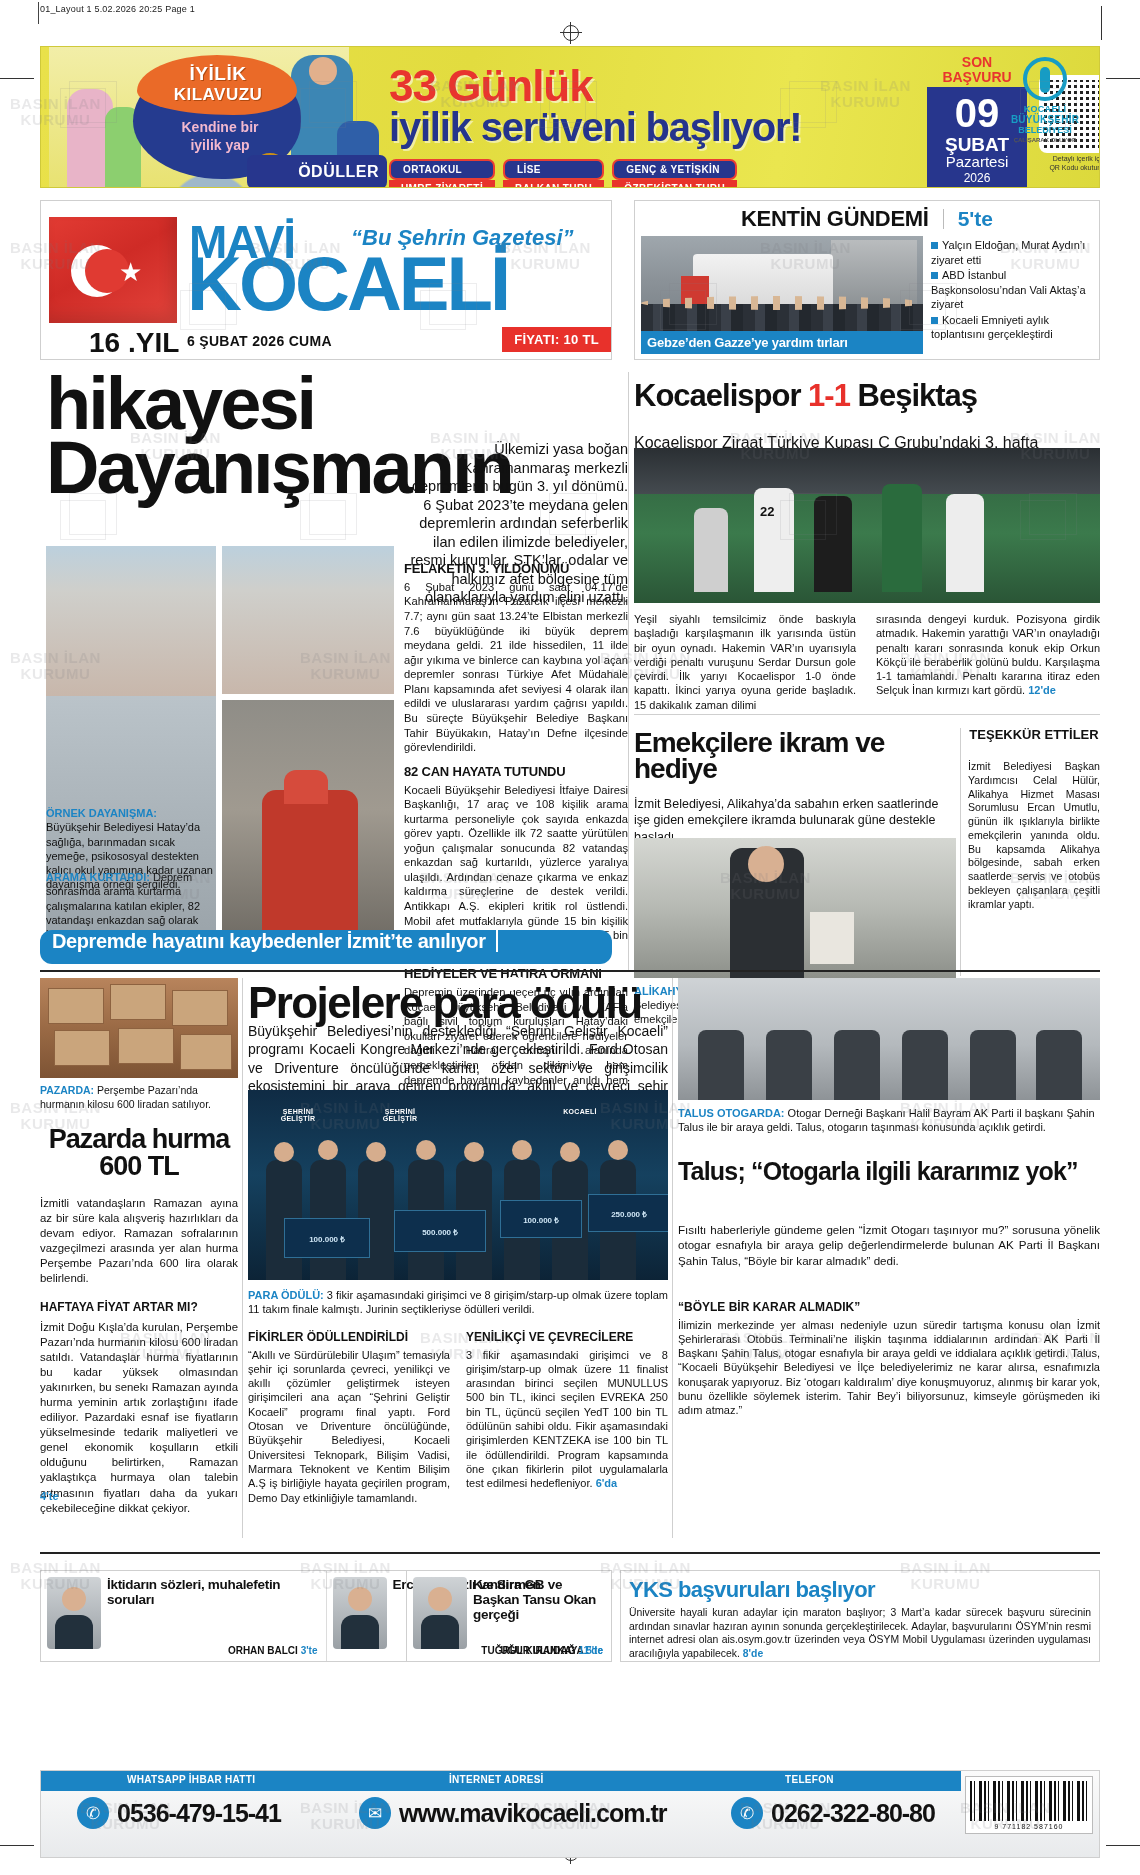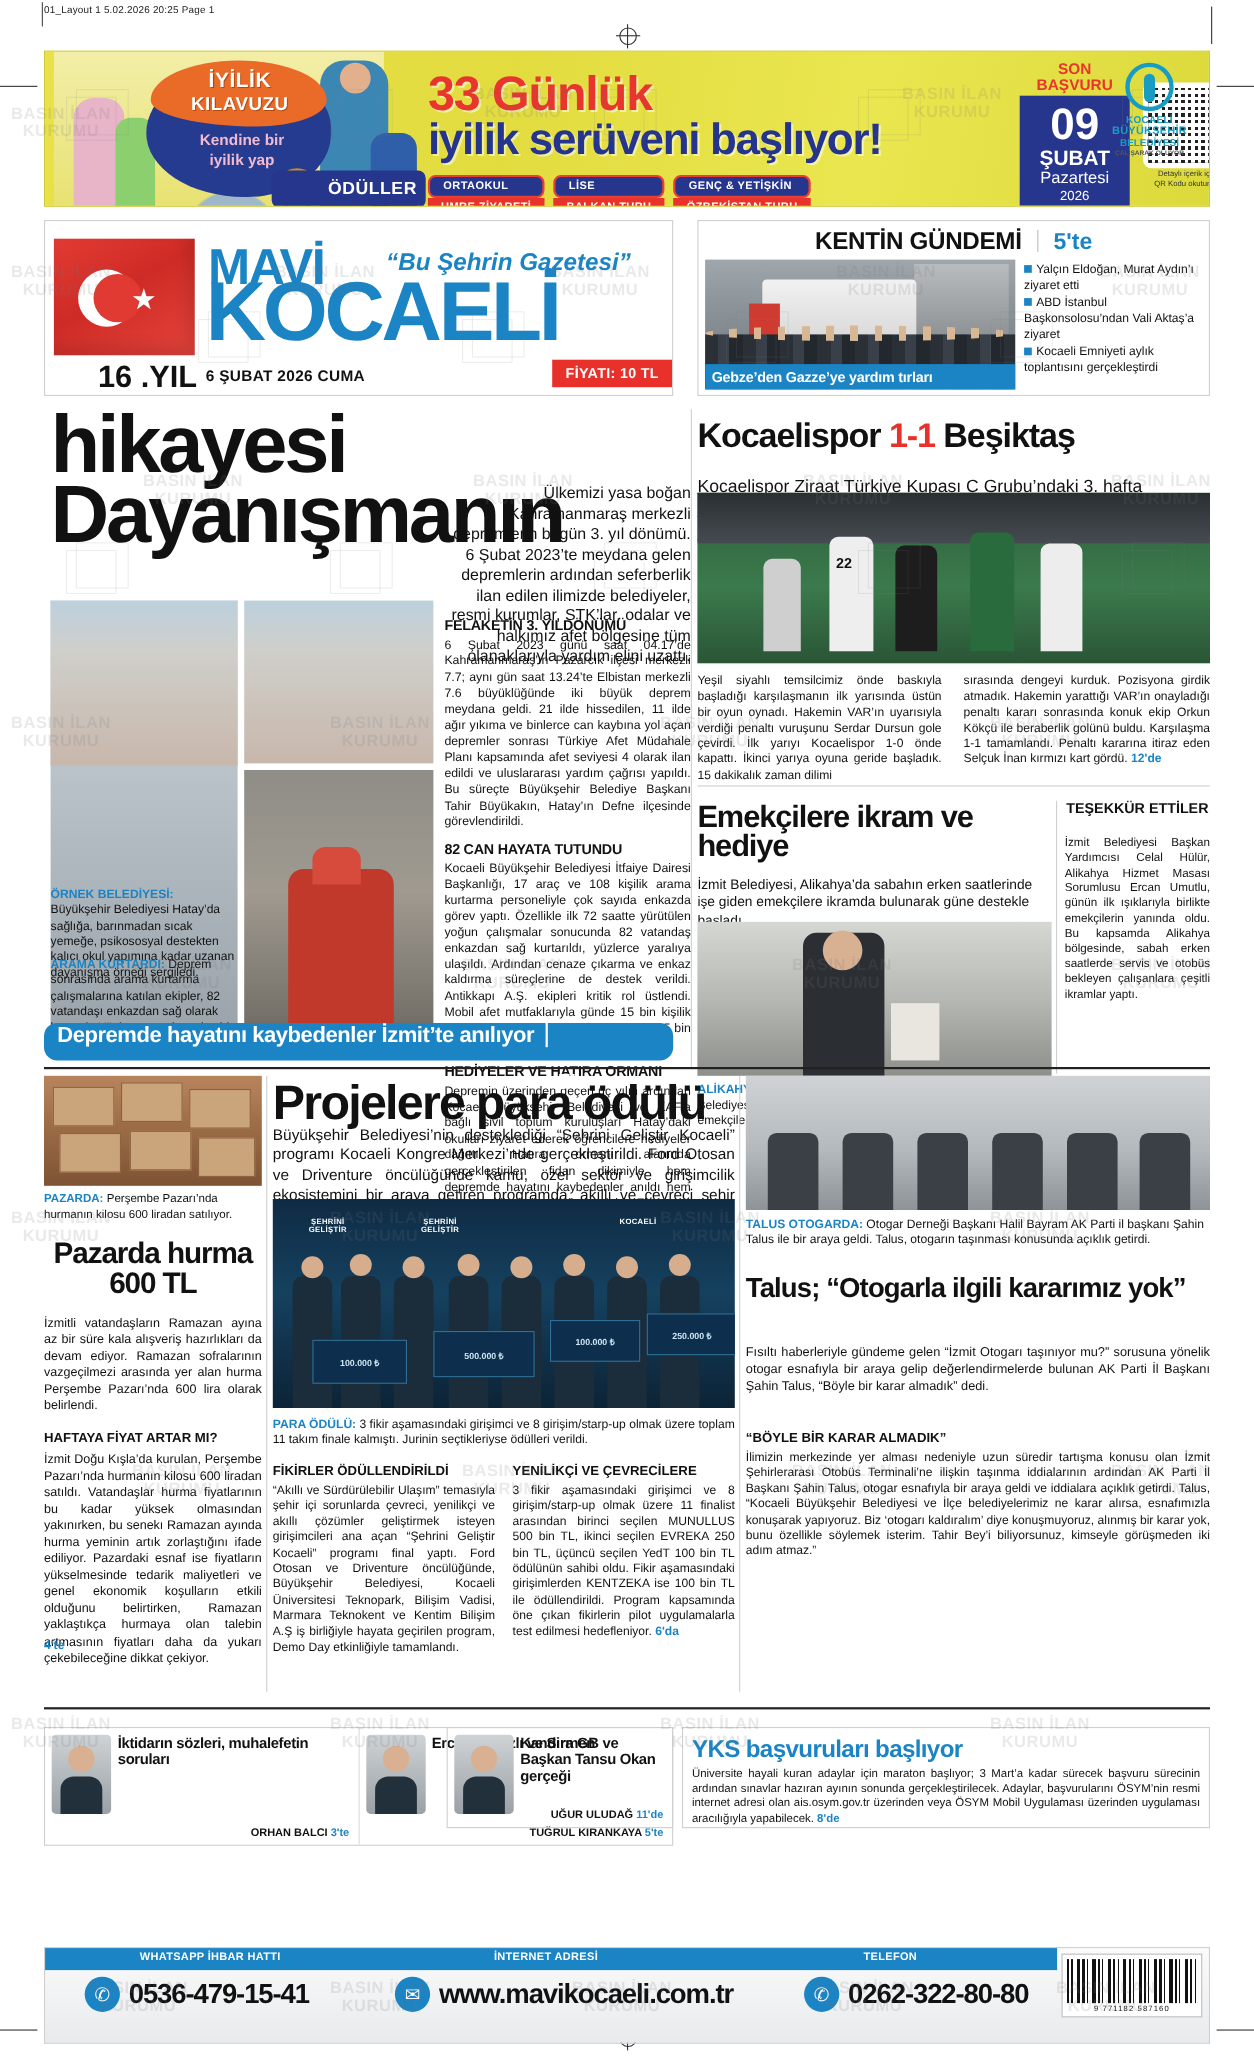--- a/index.html
+++ b/index.html
@@ -268,21 +268,21 @@
   .tl-cap b { color:#1b84c4; font-weight:900; }
   .tl-h { position:absolute; left:678px; top:1158px; width:422px; font-size:25px; font-weight:900;
           line-height:1.05; letter-spacing:-.8px; }
   .tl-b { position:absolute; left:678px; top:1222px; width:422px; font-size:11.6px; line-height:1.33;
           text-align:justify; }
 
   .col3 { position:absolute; font-size:11px; line-height:1.3; text-align:justify; }
   .col3 b.h { display:block; font-size:12px; font-weight:900; margin-bottom:2px; }
 
   
-  .cols { position:absolute; left:40px; top:1570px; width:572px; height:108px;
+  .cols { position:absolute; left:40px; top:1570px; width:572px; height:92px;
           border:1px solid #cfcfcf; display:flex; }
   .colcard { flex:1; display:flex; padding:6px; gap:6px; border-right:1px solid #dcdcdc; position:relative;}
   .colcard:last-child { border-right:none; }
   .avatar { width:54px; height:72px; border-radius:4px; flex:none; overflow:hidden;
             background:linear-gradient(180deg,#cfd3d6,#9aa0a5); position:relative; }
   .avatar .hd { position:absolute; left:15px; top:10px; width:24px; height:24px;
             border-radius:50%; background:#d9b091; }
   .avatar .bd { position:absolute; left:8px; bottom:0; width:38px; height:34px;
             border-radius:12px 12px 0 0; background:#22303c; }
   .colname { font-size:13.5px; font-weight:900; line-height:1.12; letter-spacing:-.3px; }
@@ -444,21 +444,21 @@
     <div class="sub-h">82 CAN HAYATA TUTUNDU</div>
     <div>Kocaeli Büyükşehir Belediyesi İtfaiye Dairesi Başkanlığı, 17 araç ve 108 kişilik arama kurtarma personeliyle çok sayıda enkazda görev yaptı. Özellikle ilk 72 saatte yürütülen yoğun çalışmalar sonucunda 82 vatandaş enkazdan sağ kurtarıldı, yüzlerce yaralıya ulaşıldı. Ardından cenaze çıkarma ve enkaz kaldırma süreçlerine de destek verildi. Antikkapı A.Ş. ekipleri kritik rol üstlendi. Mobil afet mutfaklarıyla günde 15 bin kişilik üç öğün yemek, 30 bin kişilik çorba ve 15 bin ekmek üretildi.</div>
     <div class="sub-h">HEDİYELER VE HATIRA ORMANI</div>
     <div>Depremin üzerinden geçen üç yılın ardından Kocaeli Büyükşehir Belediyesi ve KAF’a bağlı sivil toplum kuruluşları Hatay’daki okulları ziyaret ederek öğrencilere hediyeler dağıttı. Hatıra ormanı alanında gerçekleştirilen fidan dikimiyle hem depremde hayatını kaybedenler anıldı hem de geleceğe kalıcı bir iz bırakıldı. Ziyaretler, afet farkındalığını artırmak ve sürdürülebilirliği birliğe ağların güçlendirmek amacıyla gerçekleştirildi. Çocuklara moral veren ritüel, dayanışma duygusu güçlendirildi.</div>
     <div style="text-align:right;font-weight:900;font-size:11px;margin-top:2px;">
       <span style="color:#1b84c4">4'de</span>
     </div>
   </div>
 
   <div class="cap-block" style="left:46px;top:806px;width:168px;">
-    <b>ÖRNEK BELEDİYESİ:</b>
+    <b>ÖRNEK DAYANIŞMA:</b>
     <span>Büyükşehir Belediyesi Hatay’da sağlığa, barınmadan sıcak yemeğe, psikososyal destekten kalıcı okul yapımına kadar uzanan dayanışma örneği sergiledi.</span>
   </div>
   <div class="cap-block" style="left:46px;top:870px;width:168px;">
     <b>ARAMA KURTARDI:</b>
     <span>Deprem sonrasında arama kurtarma çalışmalarına katılan ekipler, 82 vatandaşı enkazdan sağ olarak kurtardı. Yüzlerce yaralıya ulaşıldı</span>
   </div>
 
   <div class="strip">
     <div class="strip-txt">Depremde hayatını kaybedenler İzmit’te anılıyor</div>
     <div class="strip-sep"></div>

